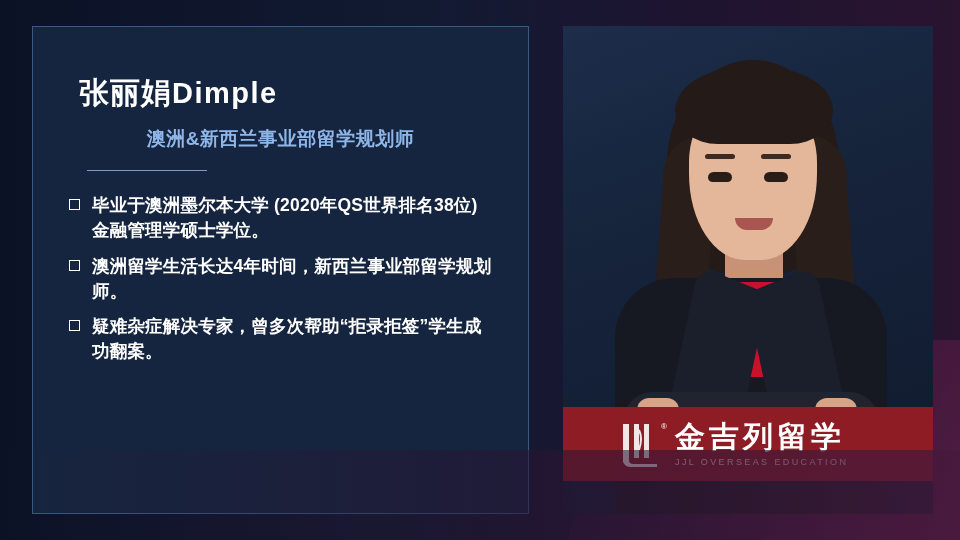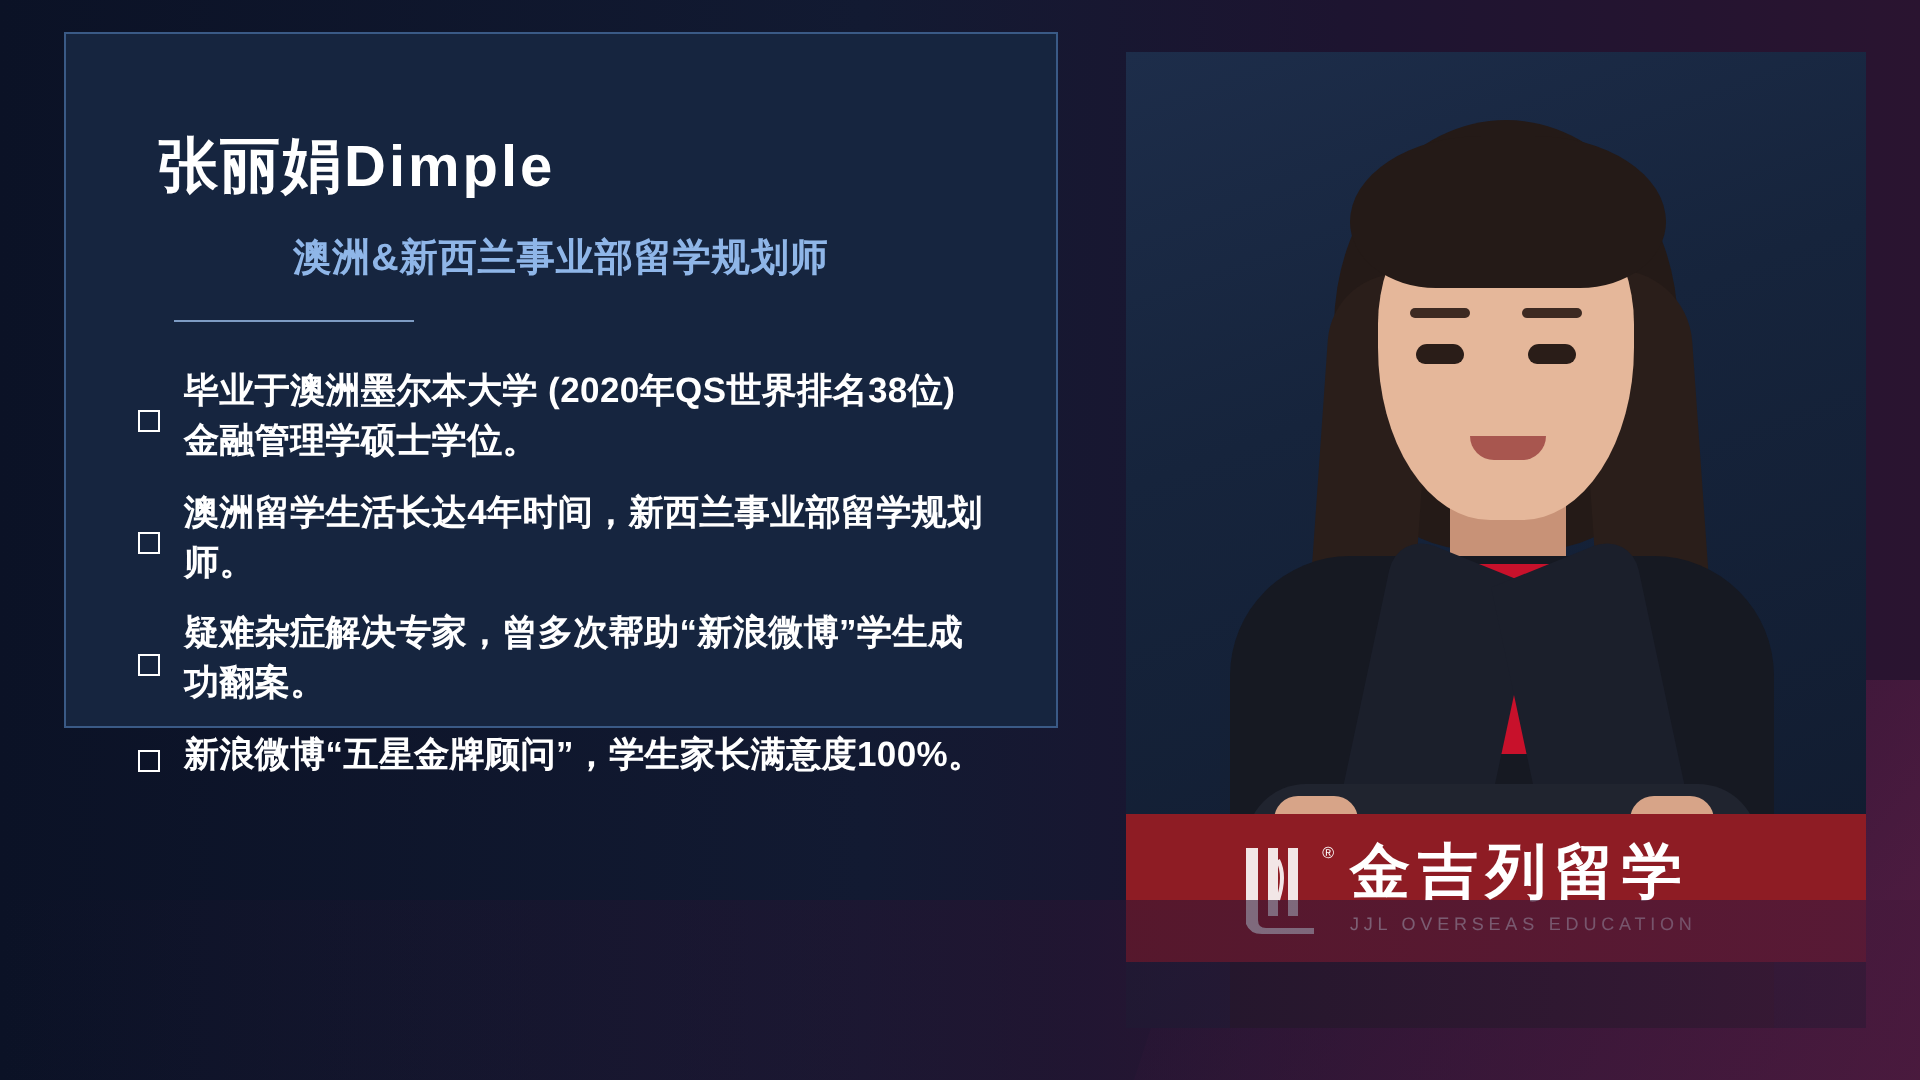--- a/index.html
+++ b/index.html
@@ -37,23 +37,23 @@
     height: 320px;
     background: linear-gradient(115deg, rgba(90,30,70,0.0) 0%, rgba(120,35,85,0.35) 60%, rgba(150,45,95,0.45) 100%);
     transform: skewX(-18deg);
     pointer-events: none;
   }
 
   
   .panel {
     position: absolute;
     left: 32px;
-    top: 16px;
+    top: 26px;
     width: 497px;
-    height: 348px;
+    height: 488px;
     background: #16253f;
     border: 1px solid #3a5a86;
     box-sizing: border-box;
     padding-left: 40px;
   }
   .panel-inner {
     position: absolute;
     left: 0; top: 0; right: 0; bottom: 0;
     padding: 30px 26px 0 26px;
     box-sizing: border-box;
@@ -82,21 +82,21 @@
     border-top: 1px solid #7e9cc4;
     margin: 18px 0 0 28px;
   }
   .bullets {
     margin: 22px 0 0 0;
     padding: 0 6px 0 10px;
     list-style: none;
   }
   .bullet {
     display: flex;
-    align-items: center;
+    align-items: flex-start;
     margin-bottom: 11px;
     color: #ffffff;
     font-size: 17.5px;
     line-height: 1.42;
     font-weight: bold;
     letter-spacing: 0.2px;
   }
   .bullet .marker {
     flex: 0 0 auto;
     width: 11px;
@@ -300,25 +300,21 @@
         <li class="bullet">
           <span class="marker"></span>
           <span class="btext">毕业于澳洲墨尔本大学 (2020年QS世界排名38位) 金融管理学硕士学位。</span>
         </li>
         <li class="bullet">
           <span class="marker"></span>
           <span class="btext">澳洲留学生活长达4年时间，新西兰事业部留学规划师。</span>
         </li>
         <li class="bullet">
           <span class="marker"></span>
-          <span class="btext">疑难杂症解决专家，曾多次帮助“新浪微博”学生成功翻案。</span>
-        </li>
-        <li class="bullet">
-          <span class="marker"></span>
-          <span class="btext">新浪微博“五星金牌顾问”，学生家长满意度100%。</span>
+          <span class="btext">疑难杂症解决专家，曾多次帮助“拒录拒签”学生成功翻案。</span>
         </li>
       </ul>
 
     </div>
   </div>
 
   <div class="photo">
     <div class="photo-bg"></div>
 
     <div class="ph-hair"></div>

